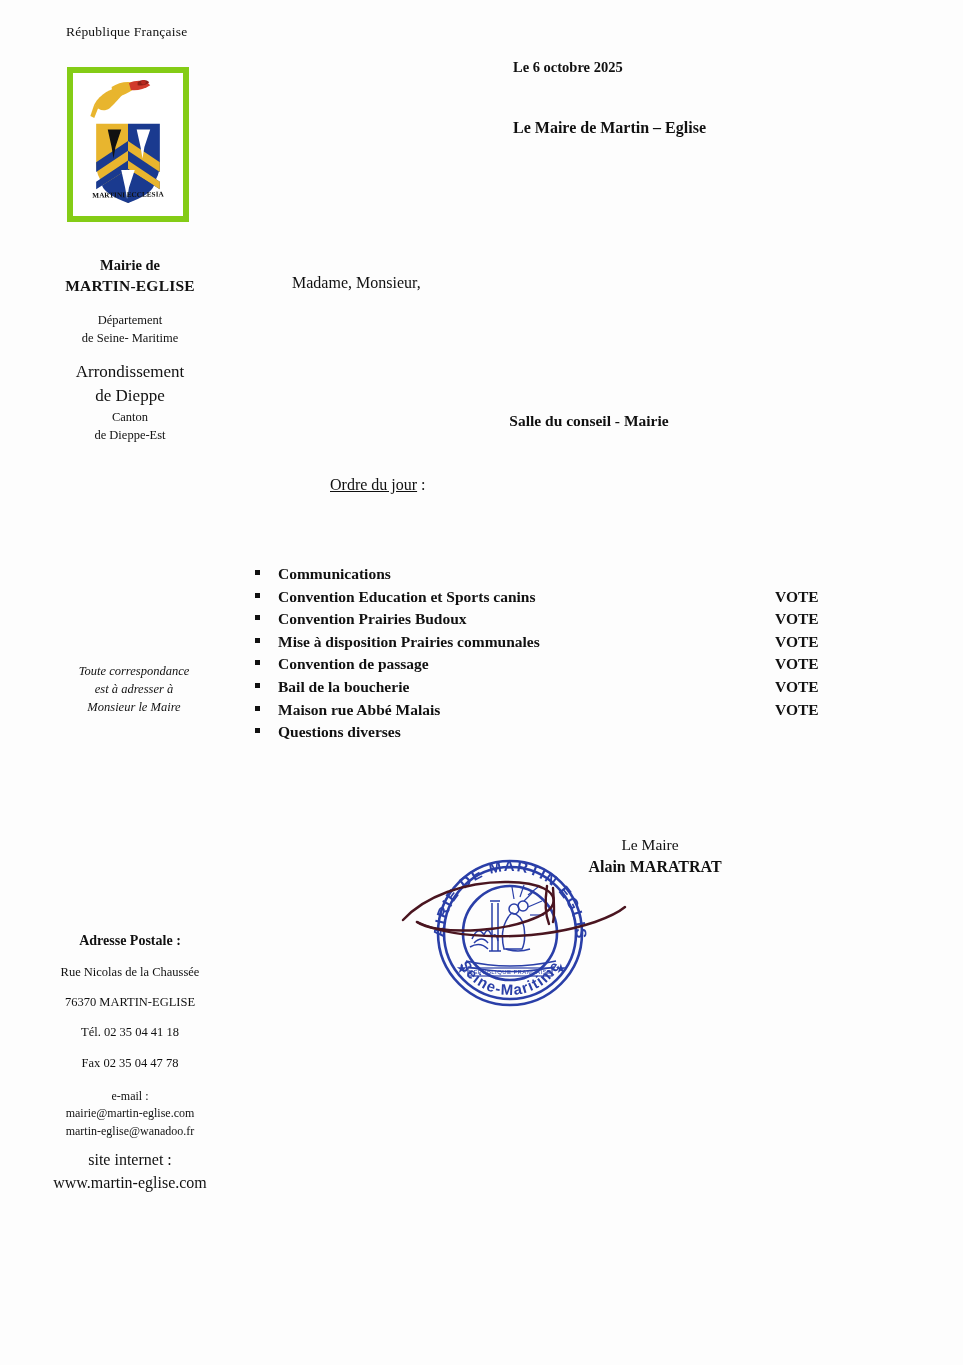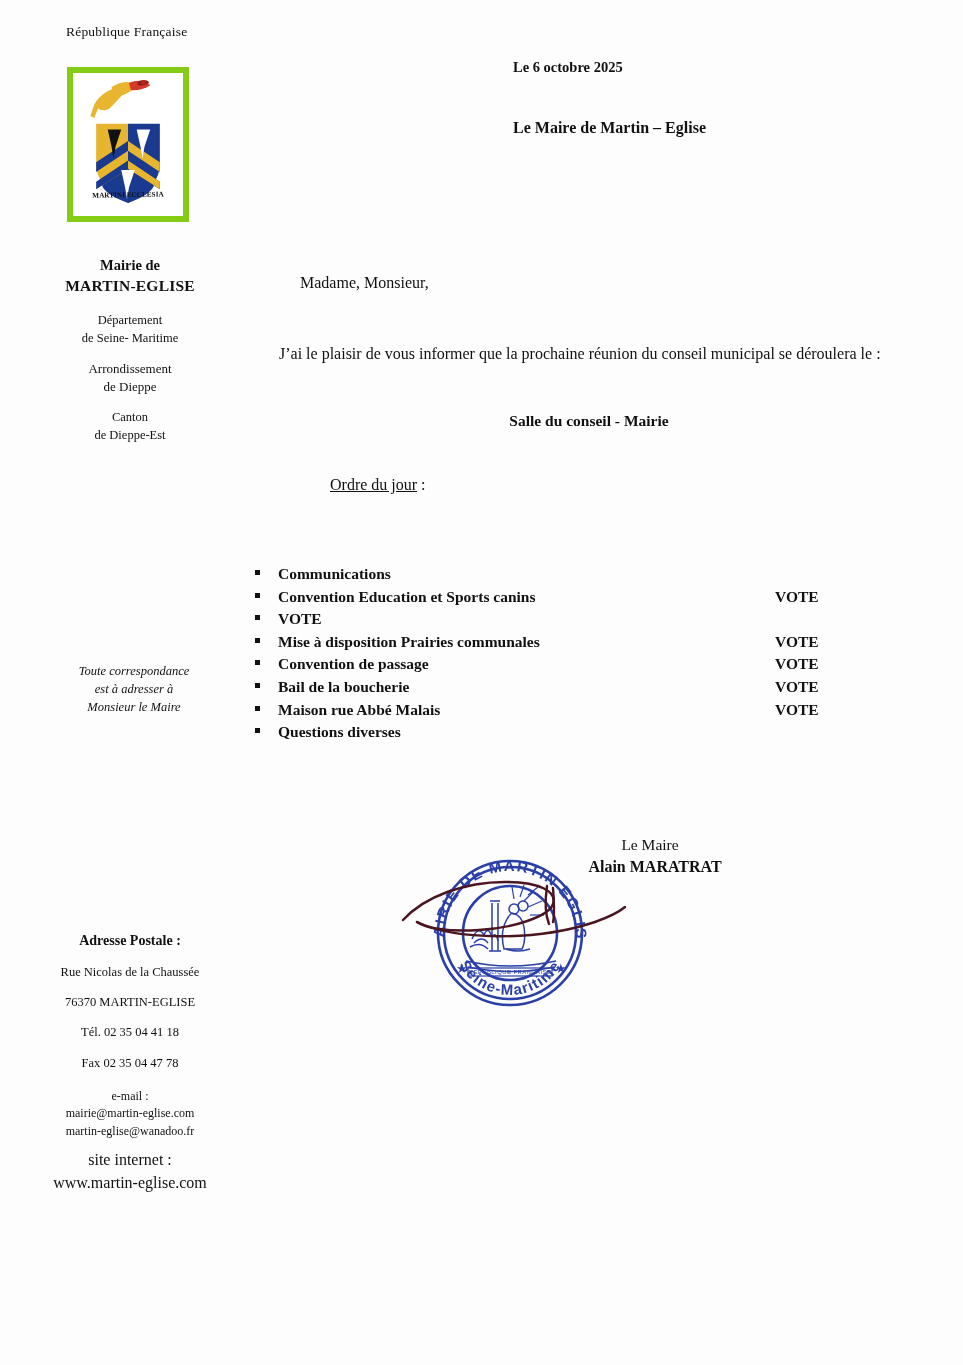--- a/index.html
+++ b/index.html
@@ -43,21 +43,21 @@
   .mairie-title .l2 { font-size: 15.5px; letter-spacing: .2px; }
 
   .dept-block {
     position: absolute; left: 30px; top: 312px;
     width: 200px; text-align: center;
     font-size: 12.5px; line-height: 1.4;
   }
   .arr-block {
     position: absolute; left: 30px; top: 360px;
     width: 200px; text-align: center;
-    font-size: 13px; line-height: 1.4;
+    font-size: 17px; line-height: 1.4;
   }
   .canton-block {
     position: absolute; left: 30px; top: 409px;
     width: 200px; text-align: center;
     font-size: 12.5px; line-height: 1.4;
   }
 
   .correspondance {
     position: absolute; left: 34px; top: 662px;
     width: 200px; text-align: center;
@@ -97,21 +97,21 @@
   
   .doc-date {
     position: absolute; left: 513px; top: 59px;
     font-weight: bold; font-size: 14.5px; white-space: nowrap;
   }
   .doc-subject {
     position: absolute; left: 513px; top: 119px;
     font-weight: bold; font-size: 16px; white-space: nowrap;
   }
   .salutation {
-    position: absolute; left: 300px; top: 274px;
+    position: absolute; left: 292px; top: 274px;
     font-size: 16px; white-space: nowrap;
   }
   .intro {
     position: absolute; left: 279px; top: 342px;
     width: 625px; font-size: 16px; line-height: 1.45;
   }
 
   .meeting {
     position: absolute; left: 279px; top: 410px;
     width: 620px; text-align: center;
@@ -251,21 +251,20 @@
     <div>martin-eglise@wanadoo.fr</div>
   </div>
   <div class="adr-site">
     <div>site internet :</div>
     <div>www.martin-eglise.com</div>
   </div>
 
   <div class="doc-date">Le 6 octobre 2025</div>
   <div class="doc-subject">Le Maire de Martin – Eglise</div>
   <div class="salutation">Madame, Monsieur,</div>
-  <div class="intro">J’ai le plaisir de vous informer que la prochaine réunion du conseil municipal se déroulera le :</div>
 
   <div class="meeting">
     <div>Salle du conseil - Mairie</div>
   </div>
 
   <div class="agenda-label">
     <span class="u">Ordre du jour</span><span> :</span>
   </div>
 
   <div class="agenda" id="agenda-list">
@@ -274,20 +273,21 @@
         <span class="agenda-text">Communications</span>
         <span class="vote"></span>
       </div>
       <div class="agenda-row">
         <span class="bullet"></span>
         <span class="agenda-text">Convention Education et Sports canins</span>
         <span class="vote">VOTE</span>
       </div>
       <div class="agenda-row">
         <span class="bullet"></span>
+        <span class="agenda-text">Convention Prairies Budoux</span>
         <span class="vote">VOTE</span>
       </div>
       <div class="agenda-row">
         <span class="bullet"></span>
         <span class="agenda-text">Mise à disposition Prairies communales</span>
         <span class="vote">VOTE</span>
       </div>
       <div class="agenda-row">
         <span class="bullet"></span>
         <span class="agenda-text">Convention de passage</span>

